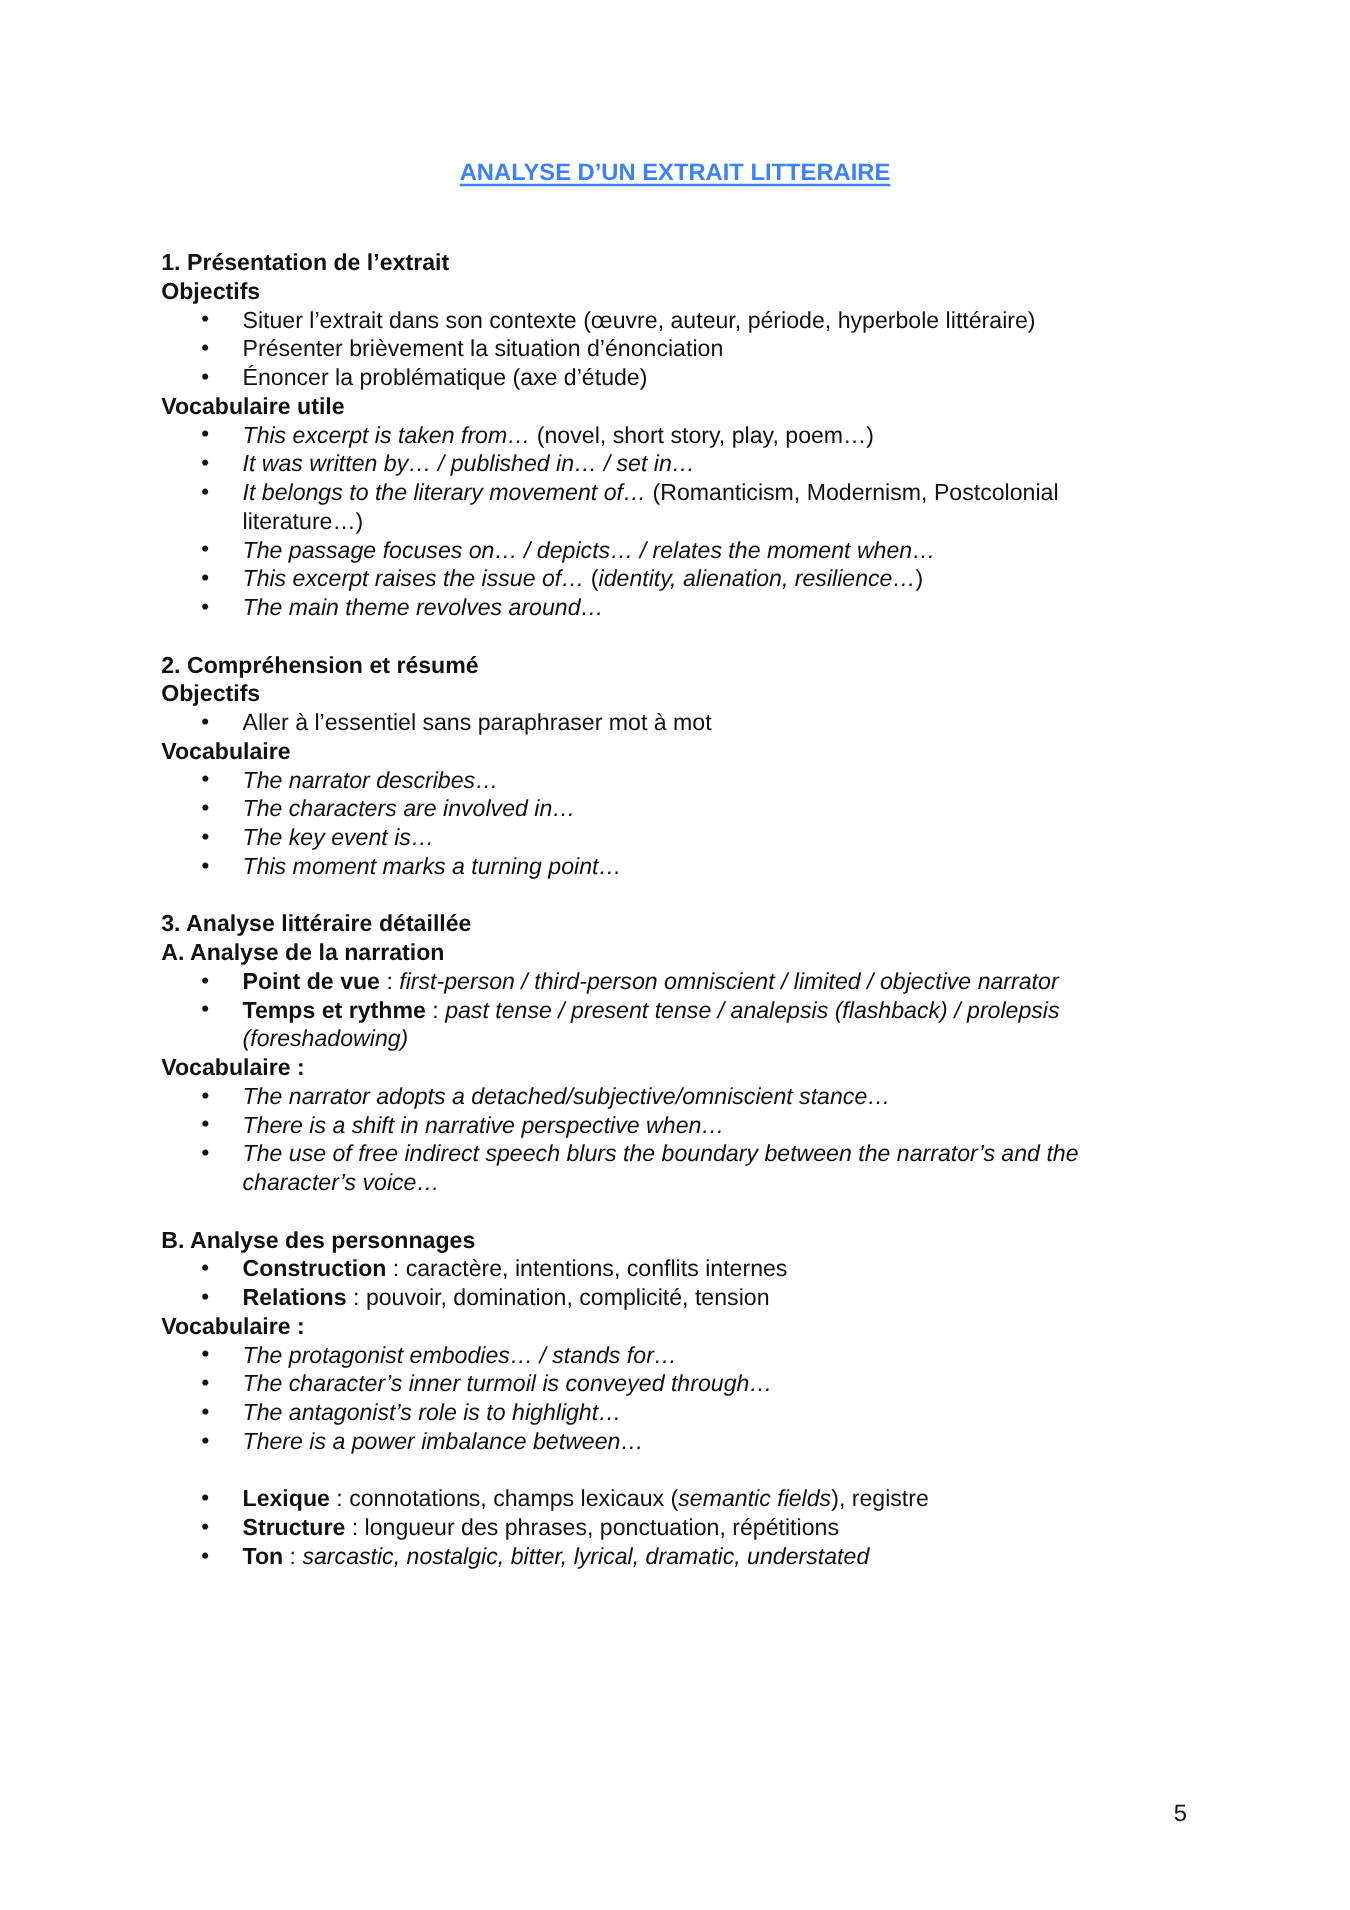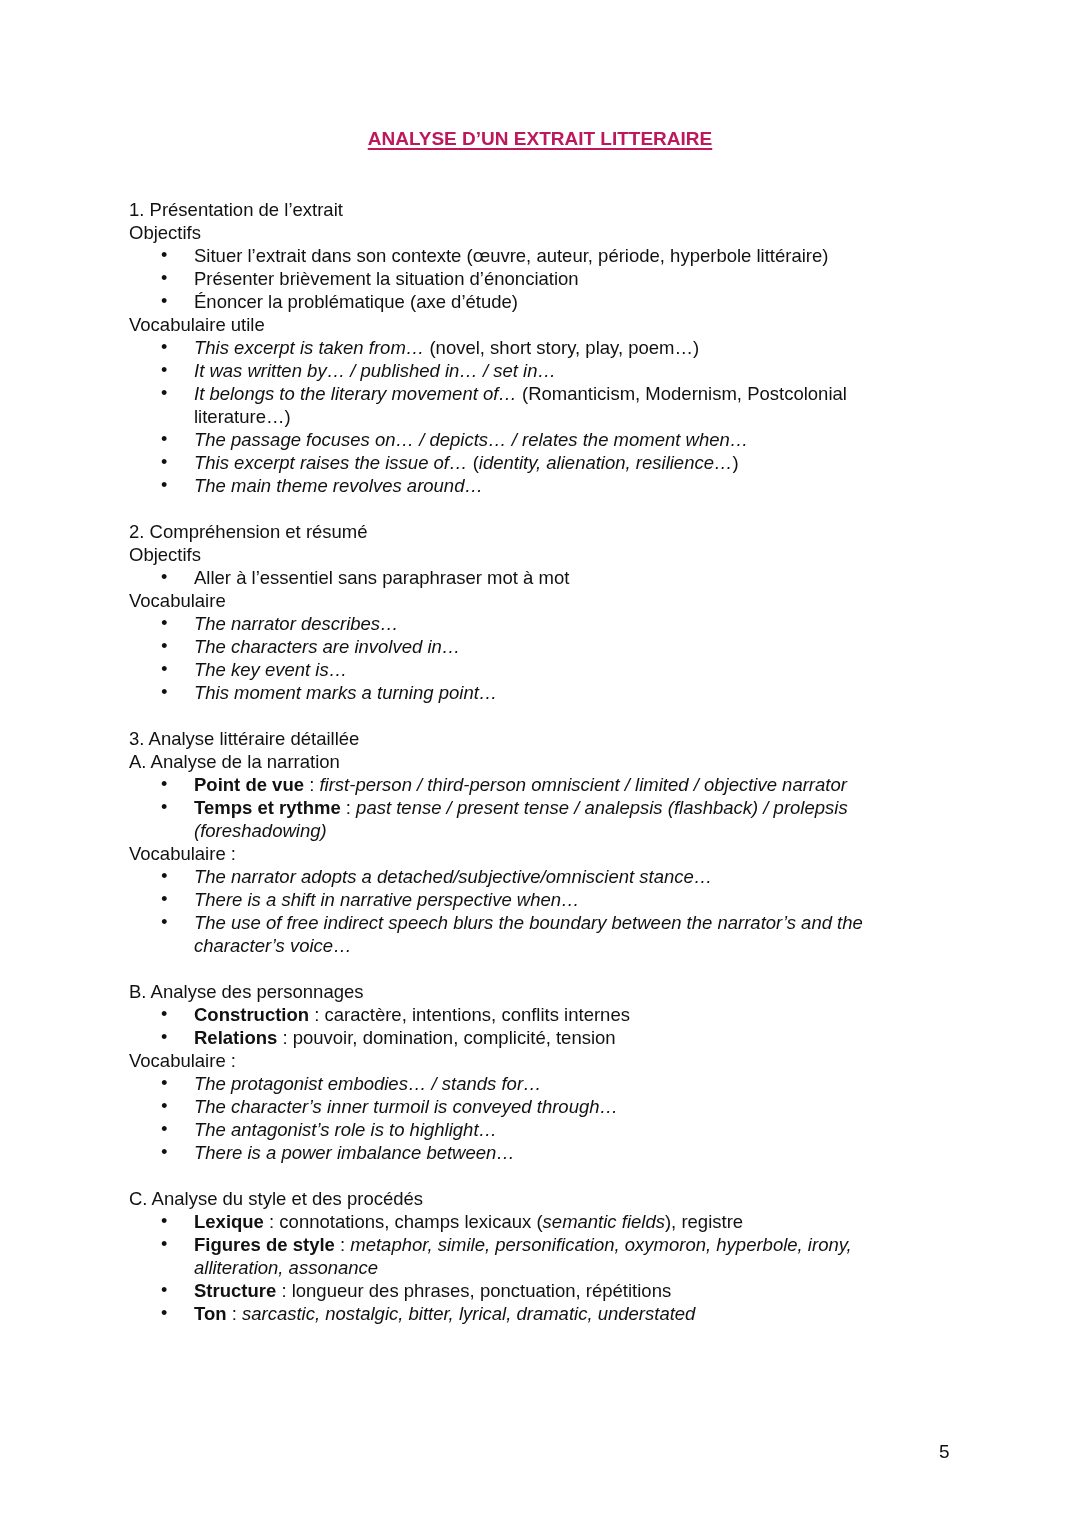--- a/index.html
+++ b/index.html
@@ -2,28 +2,28 @@
 <html><head>
   <meta charset="utf-8">
   <style>
     html, body { margin: 0; padding: 0; background: #ffffff; }
     body {
       width: 1080px; height: 1528px; position: relative; overflow: hidden;
       font-family: "Liberation Sans", sans-serif; color: #111111;
     }
     .page-title {
       position: absolute; top: 128px; left: 0; width: 1080px; text-align: center;
-      font-size: 19px; font-weight: bold; color: #be185d; text-decoration: underline;
+      font-size: 19px; font-weight: bold; color: #3b82f6; text-decoration: underline;
       text-underline-offset: 3px; text-decoration-thickness: 2px;
     }
     .content {
       position: absolute; top: 198px; left: 129px; width: 800px;
       font-size: 18.5px; line-height: 23px;
     }
-    .h { font-weight: normal; }
+    .h { font-weight: bold; }
     .gap { height: 23px; }
     ul { margin: 0; padding: 0; list-style: none; }
     li { position: relative; padding-left: 65px; }
     li::before {
       content: "•"; position: absolute; left: 32px; top: 0; font-size: 18px;
     }
     .it { font-style: italic; }
     .b { font-weight: bold; text-align: right; }
     .page-number {
       position: absolute; top: 1441px; left: 939px; font-size: 19px;
@@ -93,22 +93,20 @@
   <div class="h">Vocabulaire :</div>
   <ul>
     <li class="it">The protagonist embodies… / stands for…</li>
     <li class="it">The character’s inner turmoil is conveyed through…</li>
     <li class="it">The antagonist’s role is to highlight…</li>
     <li class="it">There is a power imbalance between…</li>
   </ul>
 
   <div class="gap"></div>
 
-  <div class="h">C. Analyse du style et des procédés</div>
   <ul>
     <li><span class="b">Lexique</span><span> : </span><span>connotations, champs lexicaux (</span><span class="it">semantic fields</span><span>), registre</span></li>
-    <li><span class="b">Figures de style</span><span> : </span><span class="it">metaphor, simile, personification, oxymoron, hyperbole, irony, alliteration, assonance</span></li>
     <li><span class="b">Structure</span><span> : </span><span>longueur des phrases, ponctuation, répétitions</span></li>
     <li><span class="b">Ton</span><span> : </span><span class="it">sarcastic, nostalgic, bitter, lyrical, dramatic, understated</span></li>
   </ul>
 </div>
 
 <div class="page-number">5</div>
 
 </body></html>

